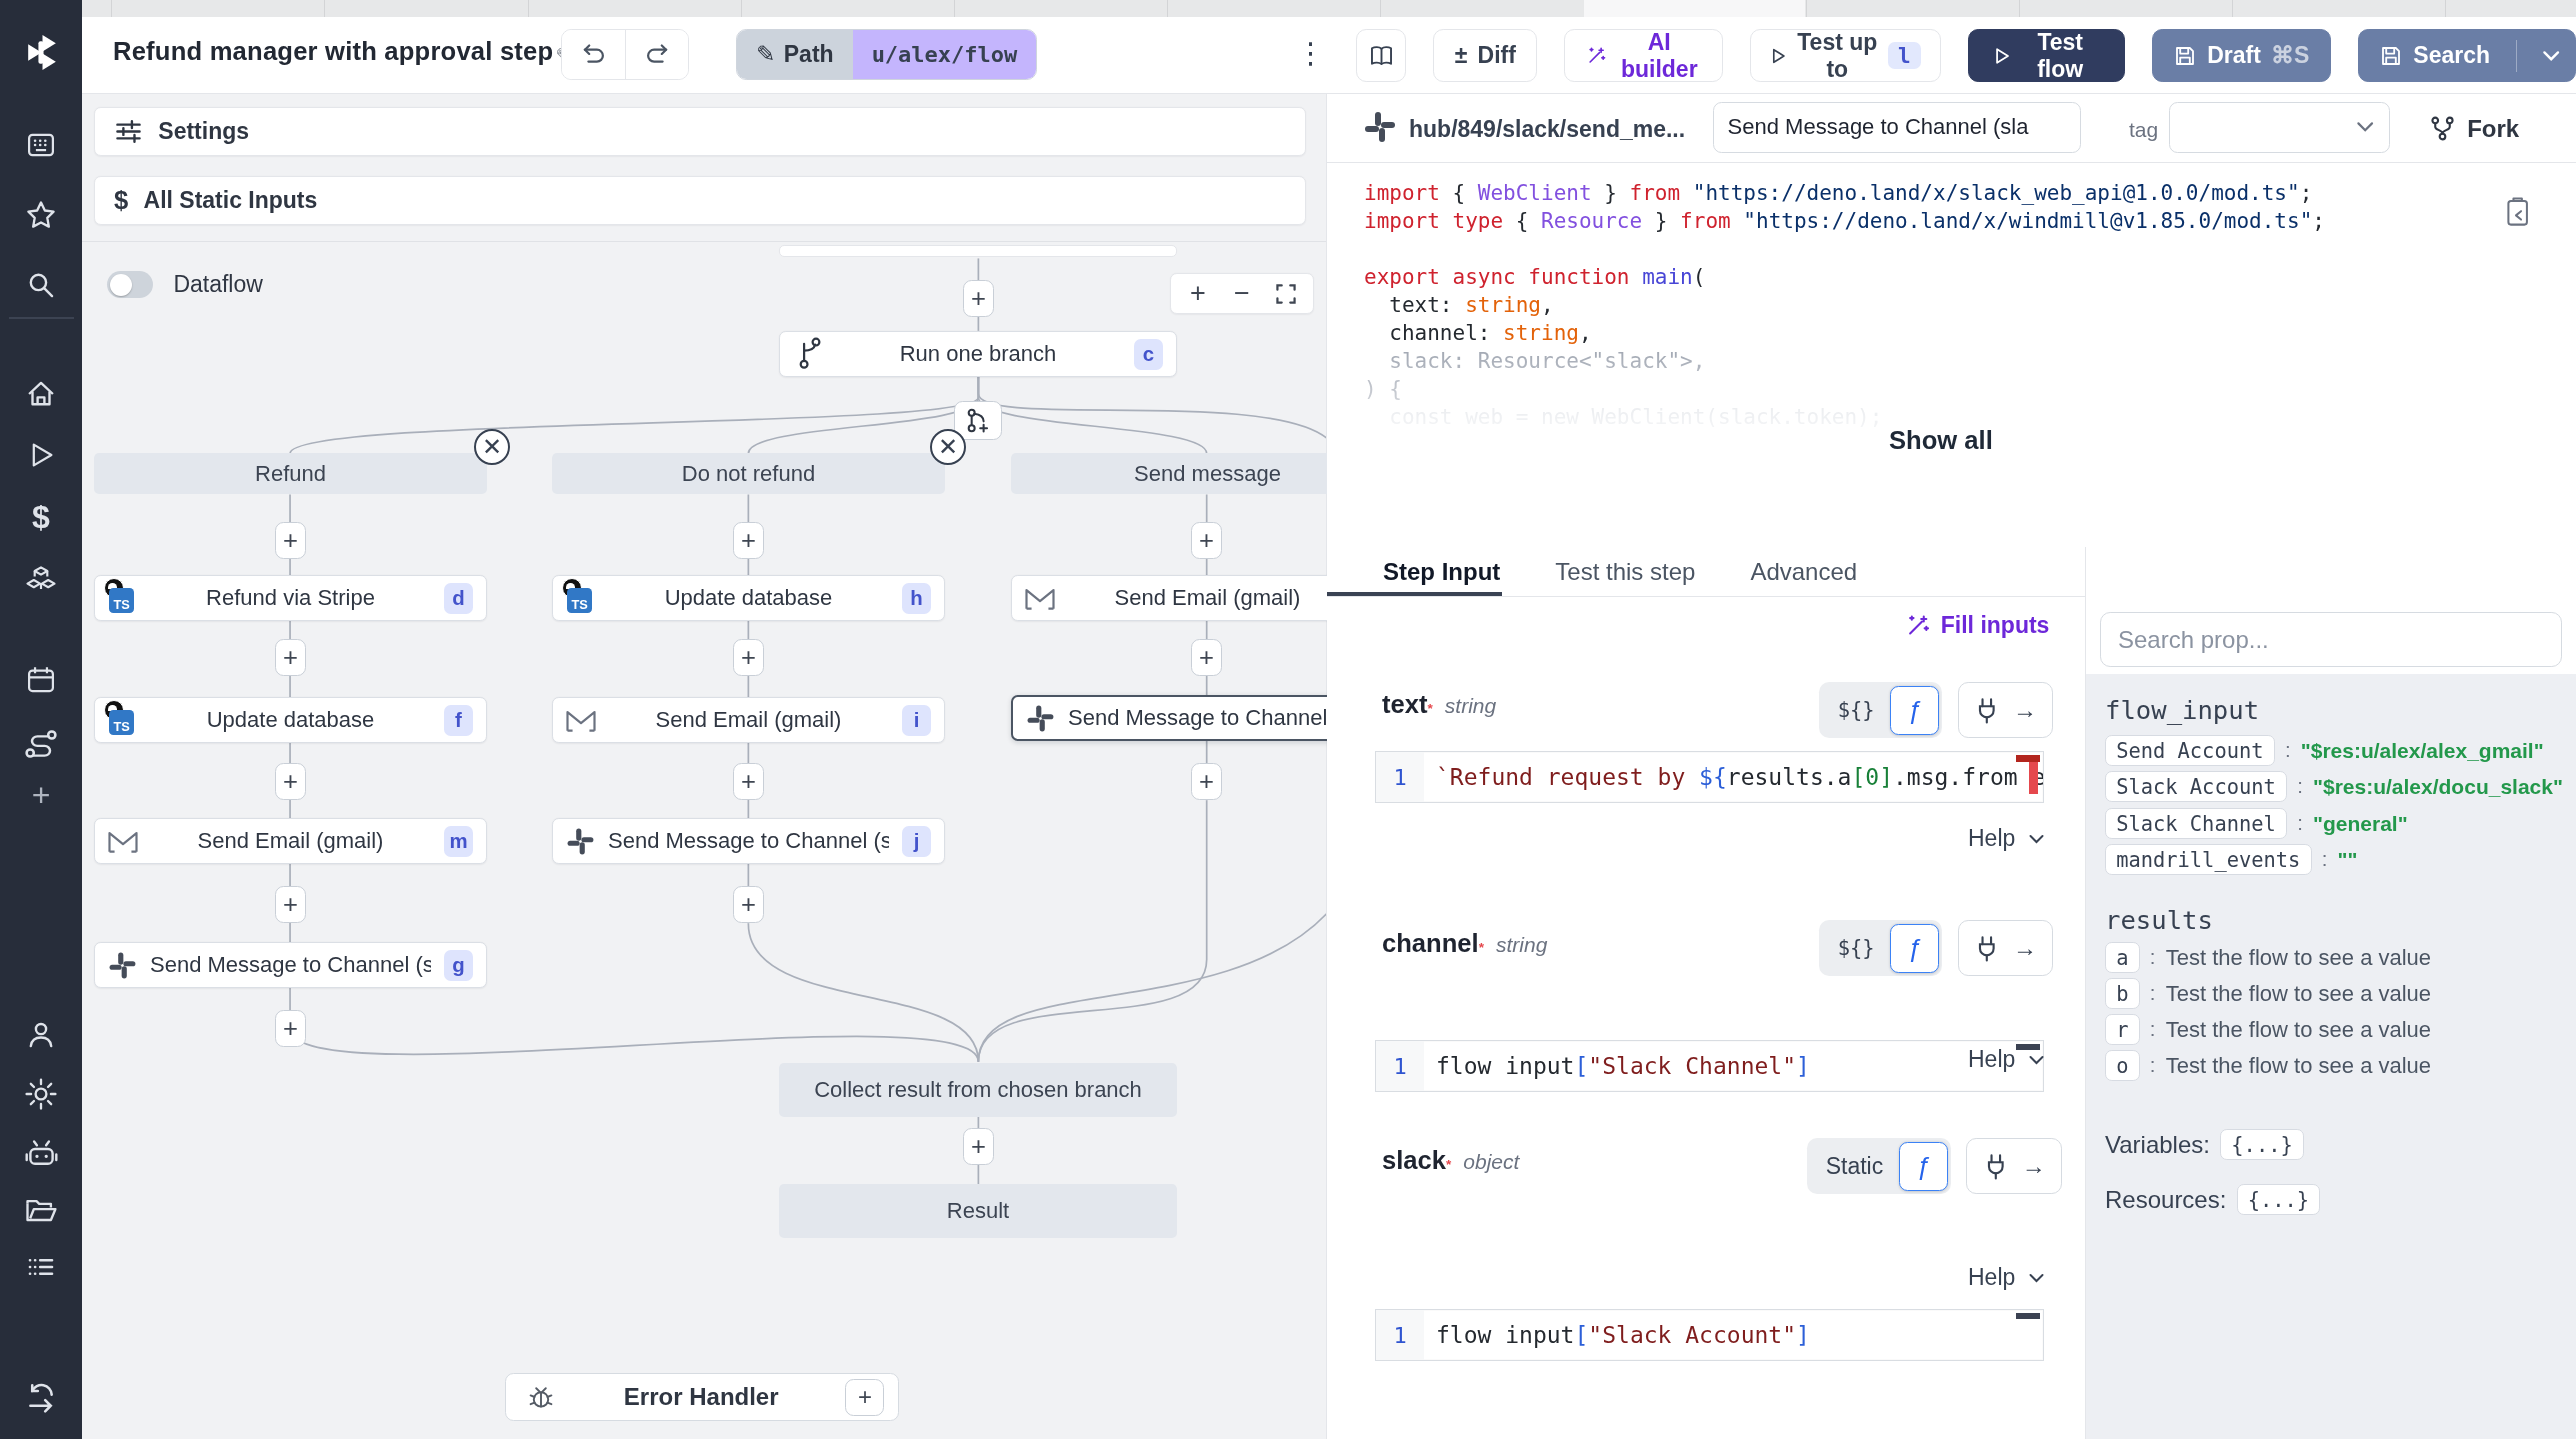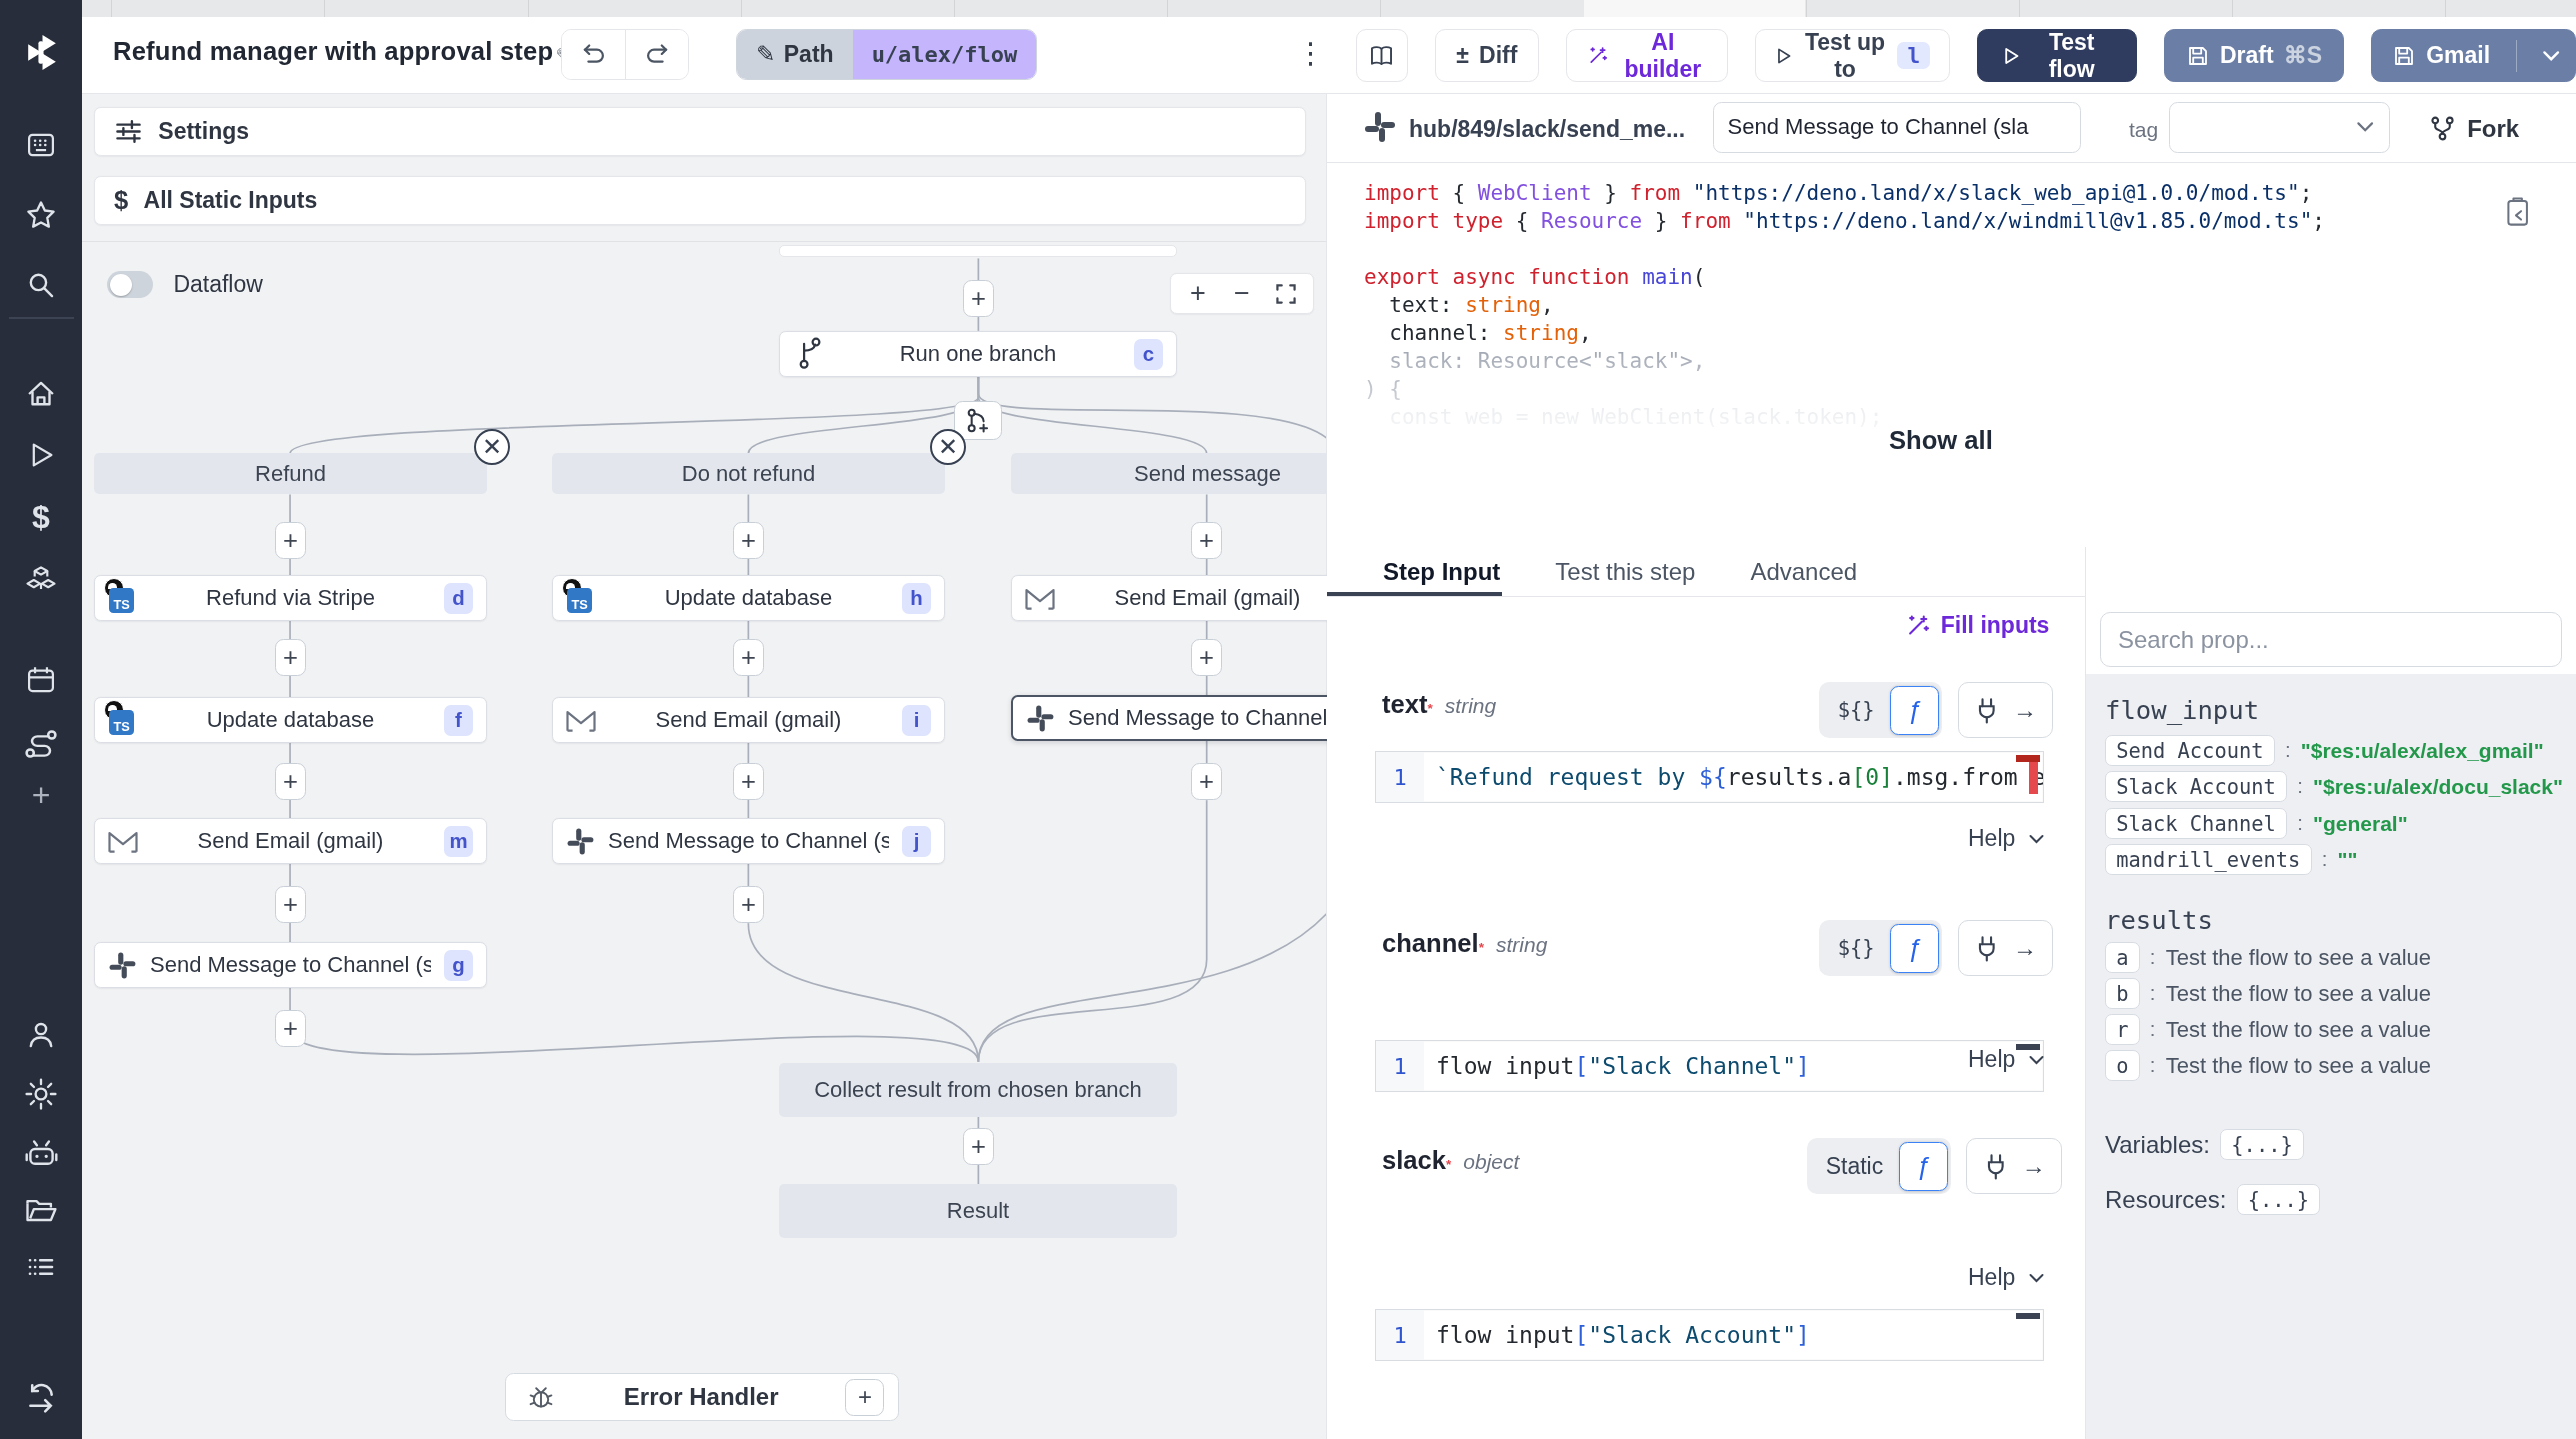--- a/index.html
+++ b/index.html
@@ -100,21 +100,21 @@
   .taglabel{font-size:21px;color:#6b7280;}
   .select{width:221px;height:51px;border:1.7px solid var(--border2);border-radius:8.5px;background:#fff;display:flex;
         align-items:center;justify-content:flex-end;padding:0 13.6px;cursor:pointer;}
   .forkbtn{display:flex;align-items:center;gap:10.2px;font-size:24px;font-weight:600;color:#2f3642;cursor:pointer;}
   .phead-div{left:0;top:68px;width:1250px;height:0.9px;background:var(--border);}
 
   .codeblock{left:37px;top:85px;width:1141px;font-size:21px;line-height:28px;}
   .codeblock .cl{min-height:28px;white-space:pre;}
   .tok-k{color:#cf222e;} .tok-t{color:#8250df;} .tok-s{color:#0a3069;} .tok-p{color:#24292f;}
   .tok-o{color:#e36209;} .tok-f{color:#4846d6;} .tok-g{color:#a2a8b3;} .tok-g2{color:#d6dae0;}
-  .tok-b{color:#2c5fd8;} .tok-s2{color:#0c4a6e;} .tok-gr{color:#188038;}
+  .tok-b{color:#2c5fd8;} .tok-s2{color:#7f1d1d;} .tok-gr{color:#188038;}
   .tok-err{color:#24292f;text-decoration:underline wavy #e5484d;text-decoration-thickness:1.7px;text-underline-offset:6px;}
   .codefade{left:0;top:256px;width:1244px;height:128px;background:linear-gradient(rgba(255,255,255,0),#fff 85%);pointer-events:none;}
   .clip{color:#6b7280;cursor:pointer;}
   .showall{left:562px;top:332px;font-size:25.6px;font-weight:700;color:#1f2937;cursor:pointer;}
 
   .tabs{left:0;top:453px;width:758px;height:49px;display:flex;align-items:center;gap:55px;padding-left:56px;}
   .tab{font-size:24px;color:#4b5563;cursor:pointer;white-space:nowrap;}
   .tab.active{color:#111827;font-weight:600;}
   .tab-underline{left:0;top:498px;width:175px;height:4.3px;background:#3a4354;}
   .tabs-border{left:0;top:502px;width:758px;height:0.9px;background:var(--border);}
@@ -354,21 +354,21 @@
         </svg>
       <span>Draft</span>
       <span class="shortcut">⌘S</span>
     </button>
     <button class="btn slate" style="height:53px;padding:0 0 0 20.4px">
       <svg width="24" height="24" viewBox="0 0 30 30" fill="none" stroke="#fff" stroke-width="2.3" stroke-linejoin="round">
         <path d="M5 5h16l4 4v16H5z"></path>
           <path d="M9 5v7h10V5"></path>
           <rect x="9" y="17" width="12" height="8"></rect>
         </svg>
-      <span>Gmail</span>
+      <span>Search</span>
       <span class="divline" style="margin-left:15.3px"></span>
       <span style="display:flex;align-items:center;padding:0 13.6px">
         <svg width="20.4" height="13.6" viewBox="0 0 24 16" fill="none" stroke="#fff" stroke-width="2.8" stroke-linecap="round">
             <path d="M4 4l8 8 8-8"></path>
           </svg>
       </span>
     </button>
   </div>
 </header>
 

